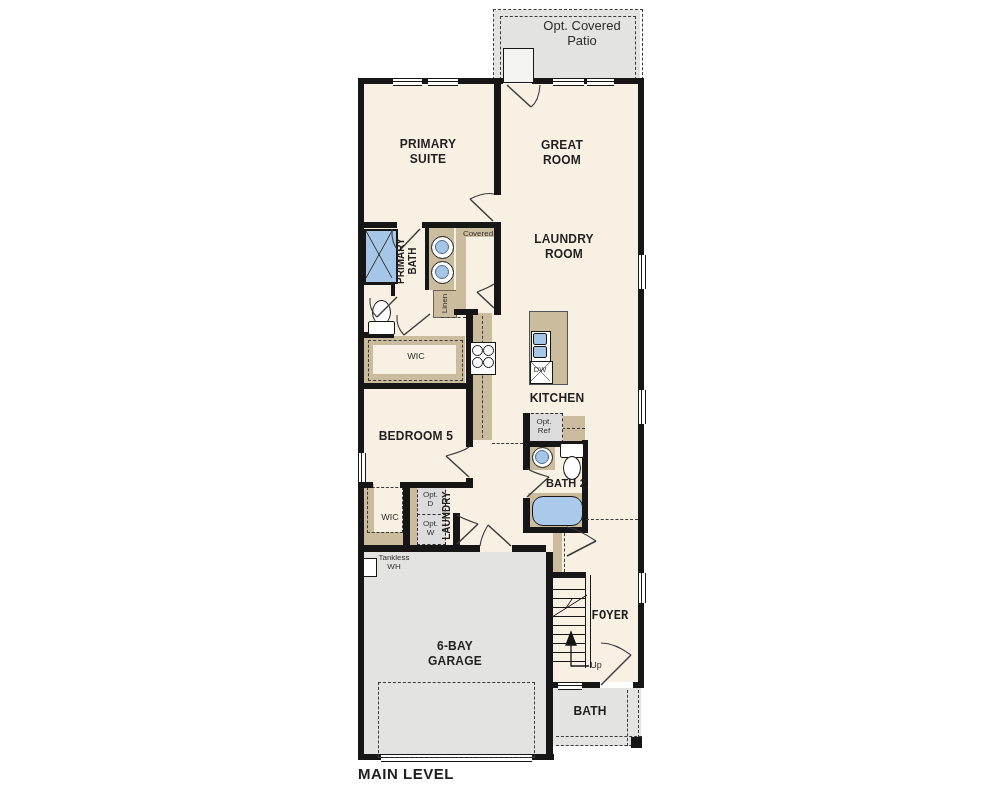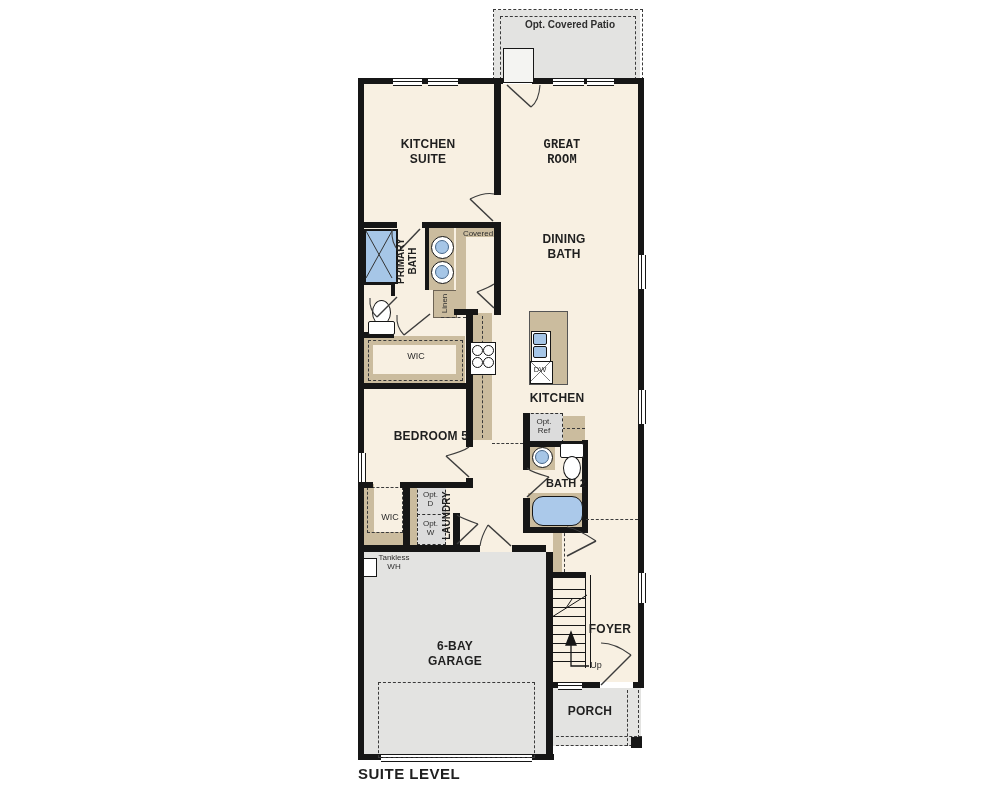--- a/index.html
+++ b/index.html
@@ -262,37 +262,37 @@
     <g stroke="#161616" stroke-width="1" fill="none">
       <path d="M552,617 L587,595"></path>
         <path d="M566,608 L572,599"></path>
     </g>
     <g stroke="#161616" stroke-width="1.3" fill="#161616">
       <path fill="none" d="M589,666 L571,666 L571,643"></path>
       <polygon points="566,645 576,645 571,632"></polygon>
     </g>
   </svg>
 
-  <div class="sm" style="left:520px;top:19px;width:100px;font-size:10px;font-weight:bold;">Opt. Covered Patio</div>
-  <div class="lbl" style="left:393px;top:137px;width:70px;">KITCHEN SUITE</div>
-  <div class="lbl" style="left:535px;top:138px;width:54px;font-family:Liberation Mono, monospace;">GREAT ROOM</div>
-  <div class="lbl" style="left:532px;top:232px;width:64px;">DINING BATH</div>
+  <div class="sm" style="left:532px;top:19px;width:100px;font-size:13px;">Opt. Covered Patio</div>
+  <div class="lbl" style="left:393px;top:137px;width:70px;">PRIMARY SUITE</div>
+  <div class="lbl" style="left:535px;top:138px;width:54px;">GREAT ROOM</div>
+  <div class="lbl" style="left:532px;top:232px;width:64px;">LAUNDRY ROOM</div>
   <div class="vlbl" style="left:379px;top:248px;width:58px;height:26px;font-size:10px;">PRIMARY BATH</div>
   <div class="sm" style="left:458px;top:229px;width:40px;font-size:8px;">Covered</div>
   <div class="vlbl" style="left:430px;top:298px;width:30px;height:11px;font-size:8px;font-weight:normal;color:#2e2e2e;">Linen</div>
   <div class="sm" style="left:396px;top:351px;width:40px;font-size:9px;">WIC</div>
   <div class="lbl" style="left:514px;top:391px;width:86px;">KITCHEN</div>
   <div class="sm" style="left:529px;top:366px;width:22px;font-size:7.5px;">DW</div>
   <div class="sm" style="left:531px;top:417px;width:26px;font-size:8px;">Opt. Ref</div>
-  <div class="lbl" style="left:381px;top:429px;width:100px;white-space:nowrap;">BEDROOM 5</div>
+  <div class="lbl" style="left:366px;top:429px;width:100px;white-space:nowrap;">BEDROOM 5</div>
   <div class="lbl" style="left:536px;top:477px;width:60px;font-size:11px;white-space:nowrap;">BATH 2</div>
   <div class="sm" style="left:372px;top:512px;width:36px;font-size:9px;">WIC</div>
   <div class="vlbl" style="left:417px;top:509px;width:60px;height:13px;font-size:10px;white-space:nowrap;">LAUNDRY</div>
   <div class="sm" style="left:420px;top:490px;width:21px;font-size:8px;">Opt. D</div>
   <div class="sm" style="left:420px;top:519px;width:21px;font-size:8px;">Opt. W</div>
   <div class="sm" style="left:376px;top:553px;width:36px;font-size:8px;text-align:center;">Tankless WH</div>
   <div class="lbl" style="left:422px;top:639px;width:66px;">6-BAY GARAGE</div>
-  <div class="lbl" style="left:586px;top:622px;width:48px;white-space:nowrap;">FOYER</div>
+  <div class="lbl" style="left:586px;top:609px;width:48px;white-space:nowrap;font-family:Liberation Mono, monospace;">FOYER</div>
   <div class="sm" style="left:586px;top:660px;width:20px;font-size:9px;">Up</div>
-  <div class="lbl" style="left:562px;top:704px;width:56px;">PORCH</div>
-  <div class="lbl" style="left:358px;top:765px;width:140px;font-size:15px;text-align:left;letter-spacing:.5px;">SUITE LEVEL</div>
+  <div class="lbl" style="left:562px;top:704px;width:56px;">BATH</div>
+  <div class="lbl" style="left:358px;top:765px;width:140px;font-size:15px;text-align:left;letter-spacing:.5px;">MAIN LEVEL</div>
 
 </div>
 
 </body></html>

